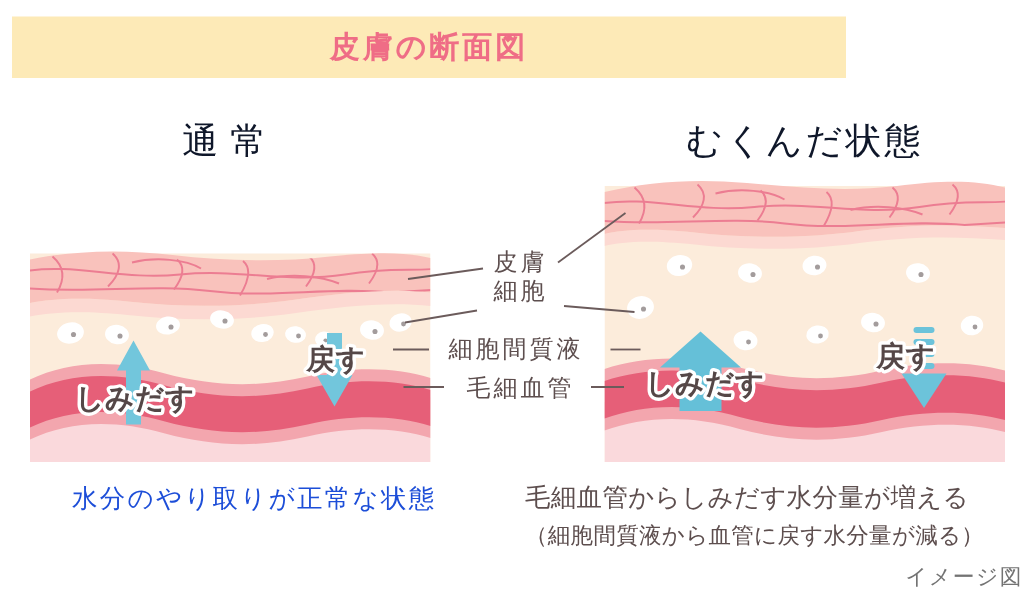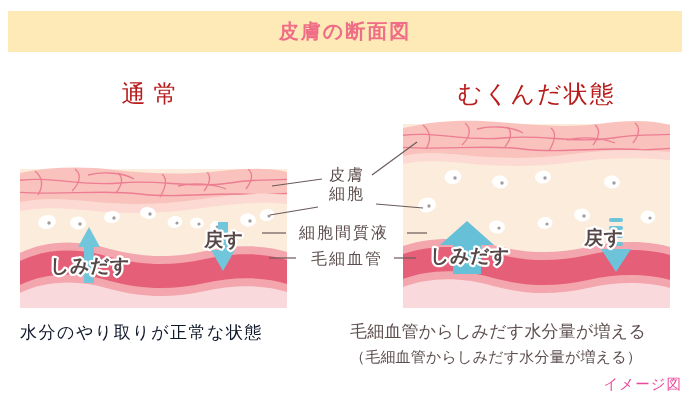--- a/index.html
+++ b/index.html
@@ -4,58 +4,58 @@
 <style>
   html,body{margin:0;padding:0;}
   body{
     width:690px;height:400px;background:#ffffff;
     font-family:"Liberation Sans","DejaVu Sans",sans-serif;
     color:#5d4e4e;position:relative;overflow:hidden;
   }
   .stage{position:absolute;inset:0;width:690px;height:400px;}
 
   .header-band{
-    position:absolute;left:8px;top:11px;width:674px;height:41px;
+    position:absolute;left:8px;top:11px;width:556px;height:41px;
     background:#fdeab7;display:flex;align-items:center;justify-content:center;
   }
   .header-title{
     font-size:20px;font-weight:600;letter-spacing:2px;color:#ef6d86;
   }
 
   .panel-title{
-    position:absolute;text-align:center;font-size:24px;color:#b91c1c;
+    position:absolute;text-align:center;font-size:24px;color:#0f172a;
     white-space:nowrap;
   }
   .panel-title.left{left:20px;width:267px;top:78px;letter-spacing:8px;}
   .panel-title.right{left:403px;width:267px;top:78px;letter-spacing:2px;}
 
   .diagram-svg{position:absolute;}
   #diagram-left{left:20px;top:165px;}
   #diagram-right{left:403px;top:118px;}
 
   .connector-overlay{position:absolute;left:0;top:0;pointer-events:none;}
 
   .center-label{
     position:absolute;transform:translateX(-50%);
     font-size:16px;letter-spacing:2px;color:#5d4e4e;white-space:nowrap;
   }
 
   .caption-left{
-    position:absolute;left:8px;width:267px;top:321px;text-align:center;
-    font-size:17px;letter-spacing:1.5px;color:#0f172a;white-space:nowrap;
+    position:absolute;left:36px;width:267px;top:321px;text-align:center;
+    font-size:17px;letter-spacing:1.5px;color:#1d4ed8;white-space:nowrap;
   }
   .caption-right{
     position:absolute;left:350px;width:332px;top:320px;
     color:#5d4e4e;
   }
   .caption-right .line1{font-size:17px;letter-spacing:0.2px;white-space:nowrap;}
   .caption-right .line2{font-size:15px;letter-spacing:0.2px;margin-top:5px;white-space:nowrap;}
   .image-note{
     position:absolute;left:350px;width:332px;top:375px;text-align:right;
-    font-size:14.5px;letter-spacing:1px;color:#ec4899;
+    font-size:14.5px;letter-spacing:1px;color:#737373;
   }
 
   .arrow-text{
     font-family:"Liberation Sans","DejaVu Sans",sans-serif;
     font-weight:700;
     fill:#554747;stroke:#ffffff;stroke-width:4.5px;
     paint-order:stroke;stroke-linejoin:round;
   }
 </style>
 </head>
@@ -218,18 +218,18 @@
 
   <div class="center-label" style="left:347px;top:165px;">皮膚</div>
   <div class="center-label" style="left:347px;top:184px;">細胞</div>
   <div class="center-label" style="left:344px;top:223px;">細胞間質液</div>
   <div class="center-label" style="left:347px;top:249px;">毛細血管</div>
 
   <div class="caption-left">水分のやり取りが正常な状態</div>
 
   <div class="caption-right">
     <div class="line1">毛細血管からしみだす水分量が増える</div>
-    <div class="line2">（毛細血管からしみだす水分量が増える）</div>
+    <div class="line2">（細胞間質液から血管に戻す水分量が減る）</div>
   </div>
 
   <div class="image-note">イメージ図</div>
 
 </div>
 
 </body></html>

